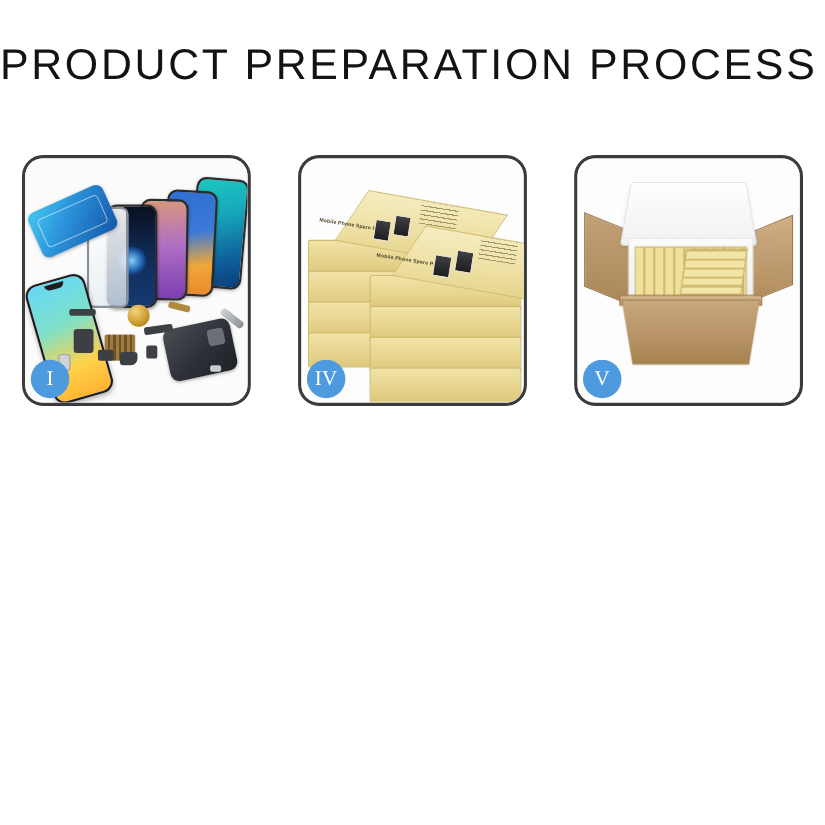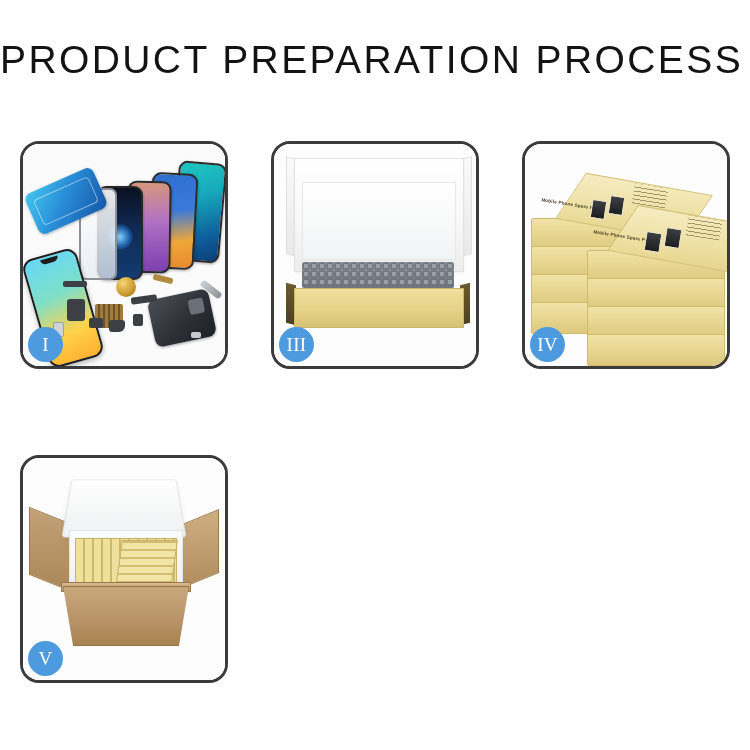--- a/index.html
+++ b/index.html
@@ -409,33 +409,20 @@
       <div class="p1-part" style="top:176px;left:86px;width:16px;height:12px;border-radius:3px 3px 6px 3px;"></div>
       <div class="p1-part" style="top:170px;left:110px;width:10px;height:12px;"></div>
       <div class="p1-part" style="top:132px;left:130px;width:20px;height:6px;background:#b08a3f;transform:rotate(14deg);"></div>
       <div class="p1-part" style="top:178px;left:30px;width:9px;height:13px;background:#cfd4d9;border:1px solid #9aa0a6;"></div>
       <div class="p1-part" style="top:188px;left:168px;width:10px;height:6px;background:#c8ccd1;"></div>
     </div>
     <div class="step-badge">I</div>
   </div>
 
 
-  <div class="step-panel">
-    <div class="panel-clip">
-      <div class="p3-lid-left"></div>
-      <div class="p3-lid-right"></div>
-      <div class="p3-lid"></div>
-      <div class="p3-foam"></div>
-      <div class="p3-bubble"></div>
-      <div class="p3-boxside-l"></div>
-      <div class="p3-boxside-r"></div>
-      <div class="p3-boxfront"></div>
-    </div>
-    <div class="step-badge">III</div>
-  </div>
 
   <div class="step-panel">
     <div class="panel-clip">
       <div class="p4-stack">
 
         <div class="p4-box" style="top:58px;left:2px;width:118px;"></div>
         <div class="p4-box" style="top:86px;left:2px;width:118px;"></div>
         <div class="p4-box" style="top:114px;left:2px;width:118px;"></div>
         <div class="p4-box" style="top:142px;left:2px;width:118px;"></div>
 

